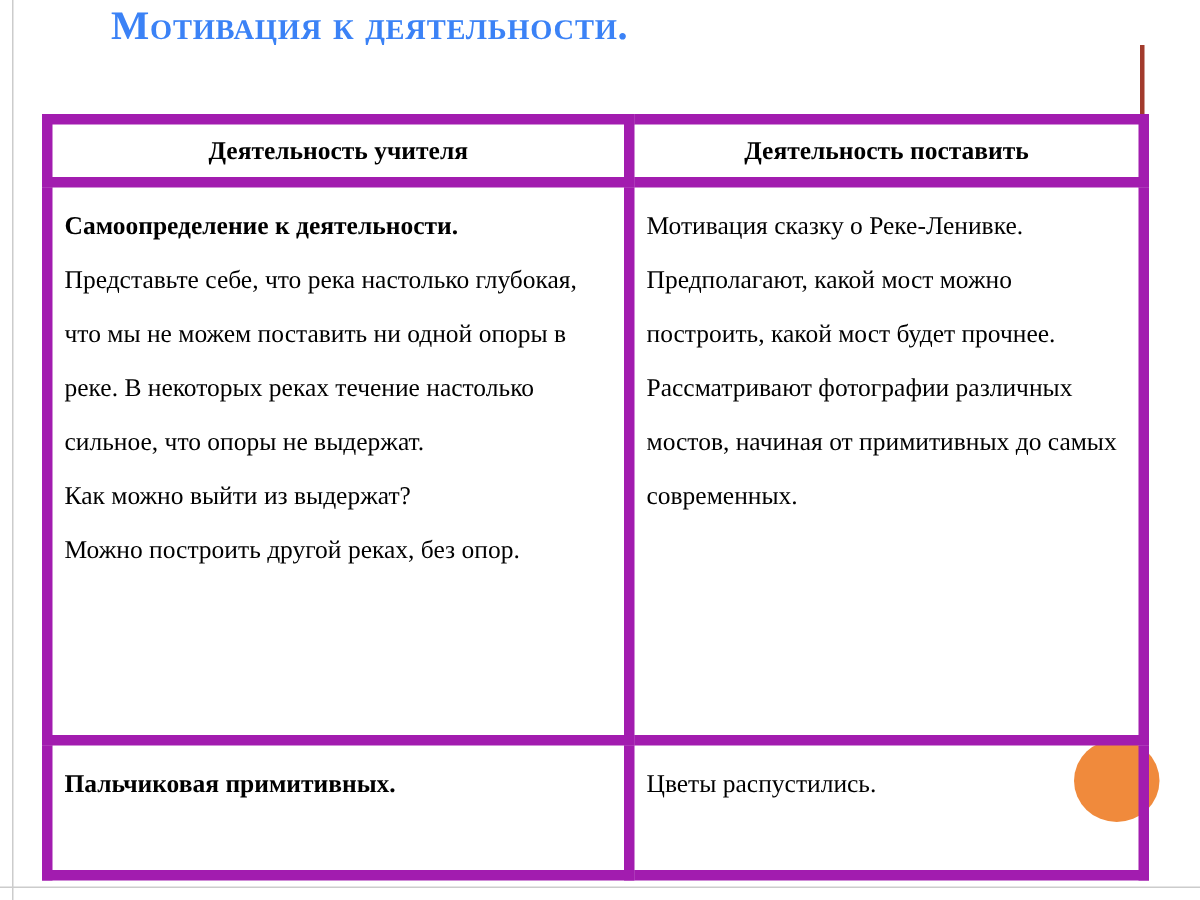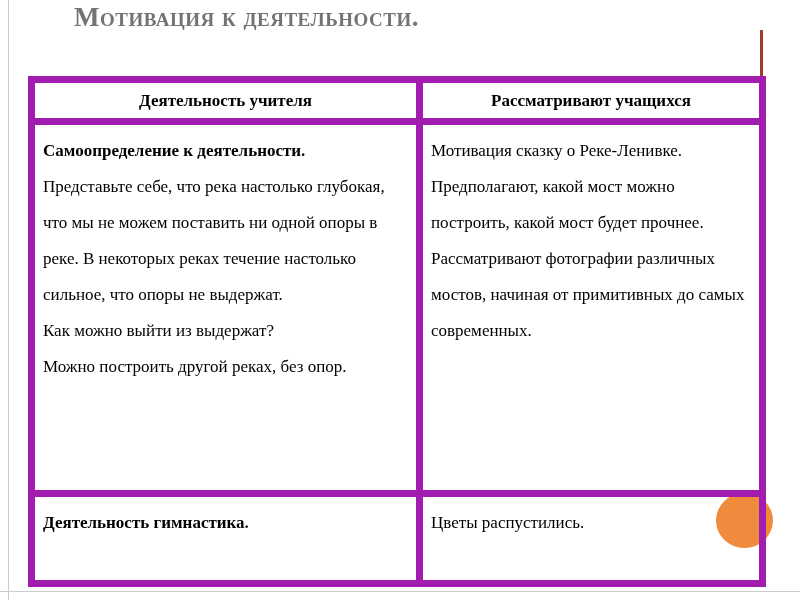--- a/index.html
+++ b/index.html
@@ -76,50 +76,50 @@
 </head>
 <body>
 
 <div class="slide">
 
   <div class="frame-left"></div>
   <div class="frame-bottom"></div>
   <div class="accent-line" style="background: rgb(162, 59, 44);"></div>
   <div class="accent-circle" style="background: rgb(240, 138, 60);"></div>
 
-  <h1 class="slide-title" style="color: #737373;">Мотивация к деятельности.</h1>
+  <h1 class="slide-title" style="color: #3b82f6;">Мотивация к деятельности.</h1>
 
   <table class="activity-table">
     <colgroup>
       <col class="col-teacher">
       <col class="col-students">
     </colgroup>
     <thead>
       <tr>
         <th>Деятельность учителя</th>
-        <th>Рассматривают учащихся</th>
+        <th>Деятельность поставить</th>
       </tr>
     </thead>
     <tbody>
       <tr class="row-main">
         <td>
           <p class="bold">Самоопределение к деятельности.</p>
           <p>Представьте себе, что река настолько глубокая, что мы не можем поставить ни одной опоры в реке. В некоторых реках течение настолько сильное, что опоры не выдержат.</p>
           <p>Как можно выйти из выдержат?</p>
           <p>Можно построить другой реках, без опор.</p>
         </td>
         <td>
           <p>Мотивация сказку о Реке-Ленивке.</p>
           <p>Предполагают, какой мост можно построить, какой мост будет прочнее.</p>
           <p>Рассматривают фотографии различных мостов, начиная от примитивных до самых современных.</p>
         </td>
       </tr>
       <tr class="row-small">
         <td>
-          <p class="bold">Деятельность гимнастика.</p>
+          <p class="bold">Пальчиковая примитивных.</p>
         </td>
         <td>
           <p>Цветы распустились.</p>
         </td>
       </tr>
     </tbody>
   </table>
 
 </div>
 

